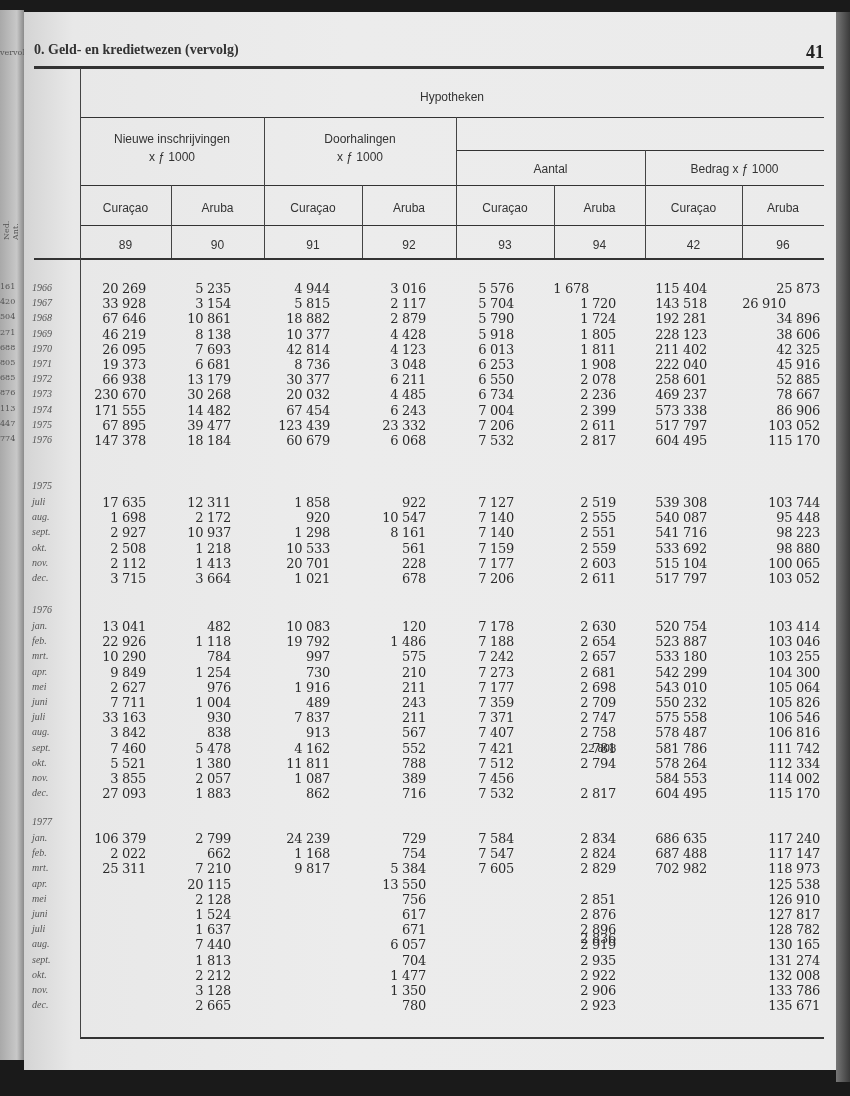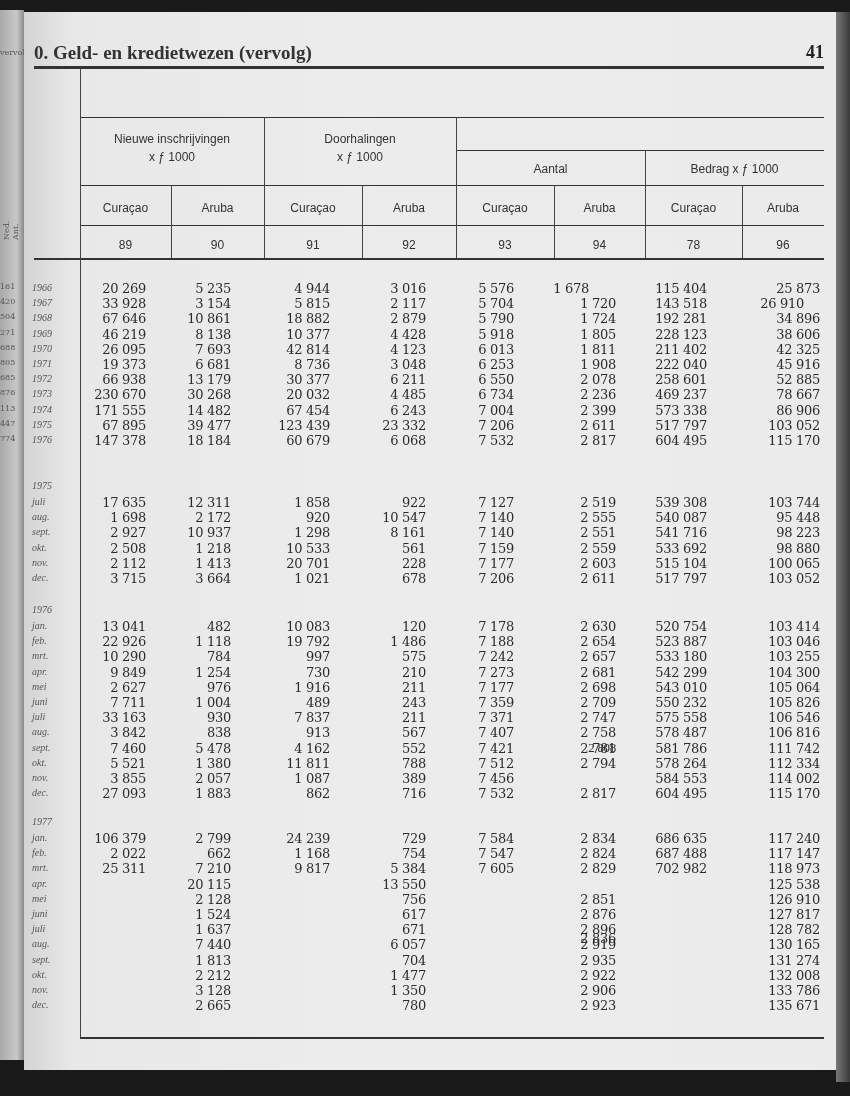--- a/index.html
+++ b/index.html
@@ -1,21 +1,21 @@
 <!DOCTYPE html>
 <html><head>
 <meta charset="utf-8">
 <style>
   html,body{margin:0;padding:0;}
   body{width:850px;height:1096px;background:#1a1a1a;position:relative;overflow:hidden;font-family:"DejaVu Serif",serif;color:#2a2a2a;}
   .page-left{position:absolute;left:0;top:10px;width:24px;height:1050px;background:linear-gradient(90deg,#a9a9a9,#c8c8c8 70%,#8a8a8a);}
   .page-left .frag{position:absolute;left:0;font-size:8px;color:#555;font-family:"DejaVu Serif",serif;}
   .page{position:absolute;left:24px;top:12px;width:812px;height:1058px;background:linear-gradient(90deg,#d4d4d4 0%,#e8e8e8 6%,#ececec 40%,#ebebeb 100%);}
   .edge{position:absolute;right:0;top:12px;width:14px;height:1070px;background:linear-gradient(90deg,#777,#3a3a3a);}
-  .header-title{position:absolute;left:10px;top:30px;font-size:19px;font-weight:bold;color:#333;font-family:"Liberation Serif",serif;}
+  .header-title{position:absolute;left:10px;top:30px;font-size:14px;font-weight:bold;color:#333;font-family:"Liberation Serif",serif;}
   .page-number{position:absolute;right:12px;top:30px;font-size:18px;font-weight:bold;color:#222;font-family:"Liberation Serif",serif;}
   .rule{position:absolute;background:#333;}
   .vline{position:absolute;background:#444;width:1px;}
   .hdr{position:absolute;font-family:"Liberation Sans",sans-serif;font-size:12px;color:#333;text-align:center;}
   .year{position:absolute;left:8px;font-size:10px;font-style:italic;color:#555;font-family:"Liberation Serif",serif;}
   .num{position:absolute;font-size:13px;text-align:right;color:#2c2c2c;font-family:"DejaVu Serif",serif;letter-spacing:-0.3px;}
 </style>
 </head>
 <body>
 
@@ -51,20 +51,21 @@
 
   <div class="vline" style="left:56px;top:56px;height:970px;"></div>
   <div class="vline" style="left:240px;top:105px;height:141px;"></div>
   <div class="vline" style="left:432px;top:105px;height:141px;"></div>
   <div class="vline" style="left:621px;top:138px;height:108px;"></div>
   <div class="vline" style="left:147px;top:173px;height:73px;"></div>
   <div class="vline" style="left:338px;top:173px;height:73px;"></div>
   <div class="vline" style="left:530px;top:173px;height:73px;"></div>
   <div class="vline" style="left:718px;top:173px;height:73px;"></div>
 
+  <div class="hdr" style="left:56px;width:744px;top:78px;">Hypotheken</div>
   <div class="hdr" style="left:56px;width:184px;top:120px;">Nieuwe inschrijvingen</div>
   <div class="hdr" style="left:56px;width:184px;top:138px;">x ƒ 1000</div>
   <div class="hdr" style="left:240px;width:192px;top:120px;">Doorhalingen</div>
   <div class="hdr" style="left:240px;width:192px;top:138px;">x ƒ 1000</div>
   <div class="hdr" style="left:432px;width:189px;top:150px;">Aantal</div>
   <div class="hdr" style="left:621px;width:179px;top:150px;">Bedrag x ƒ 1000</div>
 
   <div id="colheads">
       <div class="hdr" style="left: 56px; width: 91px; top: 189px;">Curaçao</div>
       <div class="hdr" style="left: 56px; width: 91px; top: 226px;">89</div>
@@ -72,21 +73,21 @@
       <div class="hdr" style="left: 147px; width: 93px; top: 226px;">90</div>
       <div class="hdr" style="left: 240px; width: 98px; top: 189px;">Curaçao</div>
       <div class="hdr" style="left: 240px; width: 98px; top: 226px;">91</div>
       <div class="hdr" style="left: 338px; width: 94px; top: 189px;">Aruba</div>
       <div class="hdr" style="left: 338px; width: 94px; top: 226px;">92</div>
       <div class="hdr" style="left: 432px; width: 98px; top: 189px;">Curaçao</div>
       <div class="hdr" style="left: 432px; width: 98px; top: 226px;">93</div>
       <div class="hdr" style="left: 530px; width: 91px; top: 189px;">Aruba</div>
       <div class="hdr" style="left: 530px; width: 91px; top: 226px;">94</div>
       <div class="hdr" style="left: 621px; width: 97px; top: 189px;">Curaçao</div>
-      <div class="hdr" style="left: 621px; width: 97px; top: 226px;">78</div>
+      <div class="hdr" style="left: 621px; width: 97px; top: 226px;">42</div>
       <div class="hdr" style="left: 718px; width: 82px; top: 189px;">Aruba</div>
       <div class="hdr" style="left: 718px; width: 82px; top: 226px;">96</div>
     </div>
   <div id="body">
       <div class="year" style="top: 270px;">1966</div>
       <div class="num" style="top: 269px; left: 32px; width: 90px;">20 269</div>
       <div class="num" style="top: 269px; left: 117px; width: 90px;">5 235</div>
       <div class="num" style="top: 269px; left: 216px; width: 90px;">4 944</div>
       <div class="num" style="top: 269px; left: 312px; width: 90px;">3 016</div>
       <div class="num" style="top: 269px; left: 400px; width: 90px;">5 576</div>
@@ -94,21 +95,21 @@
       <div class="num" style="top: 269px; left: 593px; width: 90px;">115 404</div>
       <div class="num" style="top: 269px; left: 706px; width: 90px;">25 873</div>
       <div class="year" style="top: 285.2px;">1967</div>
       <div class="num" style="top: 284.2px; left: 32px; width: 90px;">33 928</div>
       <div class="num" style="top: 284.2px; left: 117px; width: 90px;">3 154</div>
       <div class="num" style="top: 284.2px; left: 216px; width: 90px;">5 815</div>
       <div class="num" style="top: 284.2px; left: 312px; width: 90px;">2 117</div>
       <div class="num" style="top: 284.2px; left: 400px; width: 90px;">5 704</div>
       <div class="num" style="top: 284.2px; left: 502px; width: 90px;">1 720</div>
       <div class="num" style="top: 284.2px; left: 593px; width: 90px;">143 518</div>
-      <div class="num" style="top: 284.2px; left: 690px; width: 90px;">26 910</div>
+      <div class="num" style="top: 284.2px; left: 672px; width: 90px;">26 910</div>
       <div class="year" style="top: 300.4px;">1968</div>
       <div class="num" style="top: 299.4px; left: 32px; width: 90px;">67 646</div>
       <div class="num" style="top: 299.4px; left: 117px; width: 90px;">10 861</div>
       <div class="num" style="top: 299.4px; left: 216px; width: 90px;">18 882</div>
       <div class="num" style="top: 299.4px; left: 312px; width: 90px;">2 879</div>
       <div class="num" style="top: 299.4px; left: 400px; width: 90px;">5 790</div>
       <div class="num" style="top: 299.4px; left: 502px; width: 90px;">1 724</div>
       <div class="num" style="top: 299.4px; left: 593px; width: 90px;">192 281</div>
       <div class="num" style="top: 299.4px; left: 706px; width: 90px;">34 896</div>
       <div class="year" style="top: 315.6px;">1969</div>

